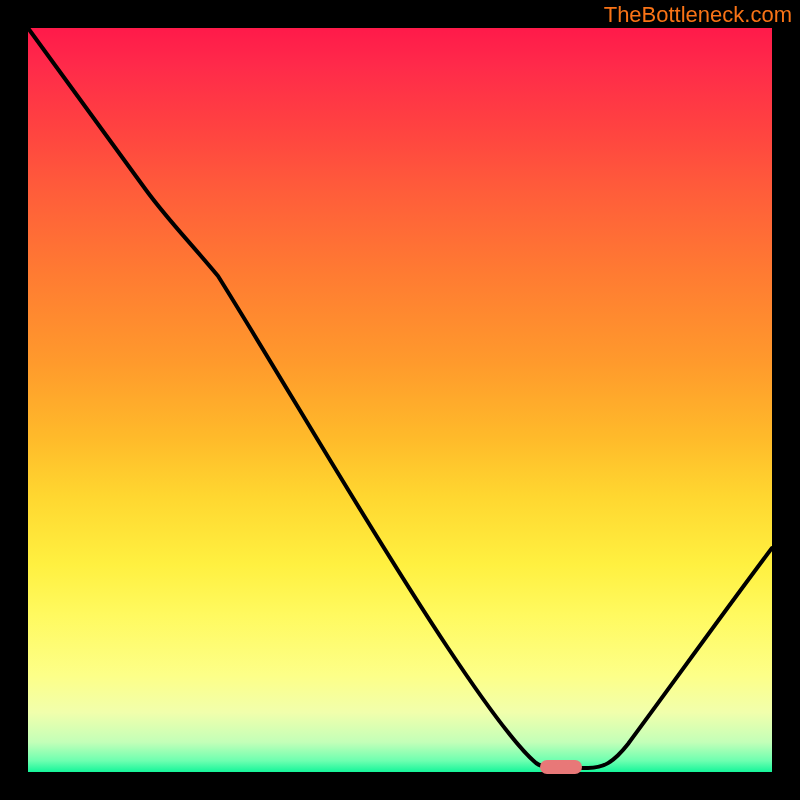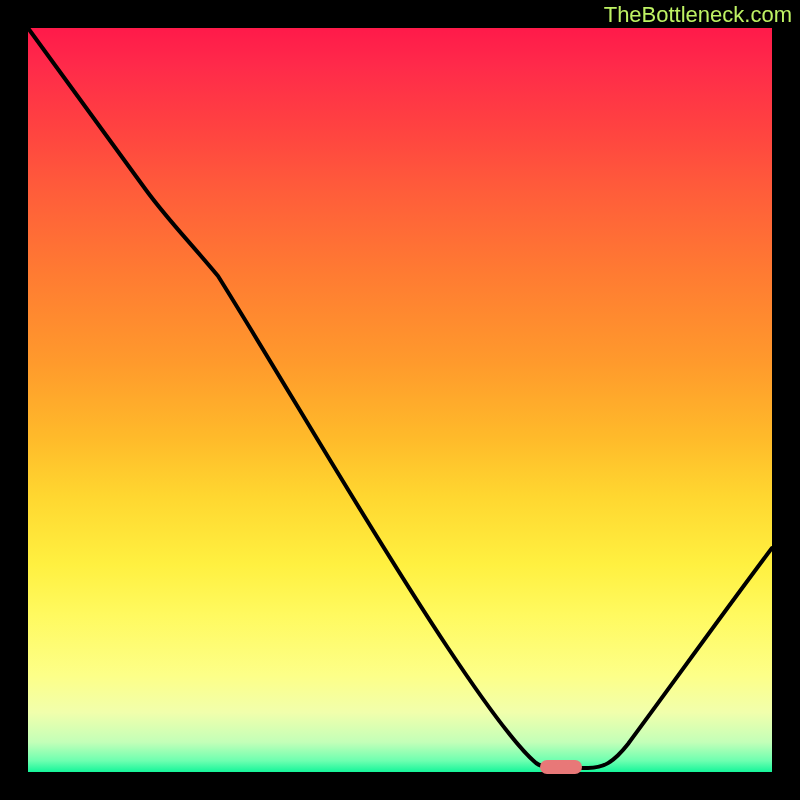--- a/index.html
+++ b/index.html
@@ -13,21 +13,21 @@
   }
   .container {
     width: 800px;
     height: 800px;
     position: relative;
   }
   .watermark {
     position: absolute;
     top: 2px;
     right: 8px;
-    color: #bef264;
+    color: #f97316;
     font-size: 22px;
     font-family: Arial, sans-serif;
     z-index: 10;
     letter-spacing: 0px;
   }
   .plot-area {
     position: absolute;
     left: 28px;
     top: 28px;
     width: 744px;

